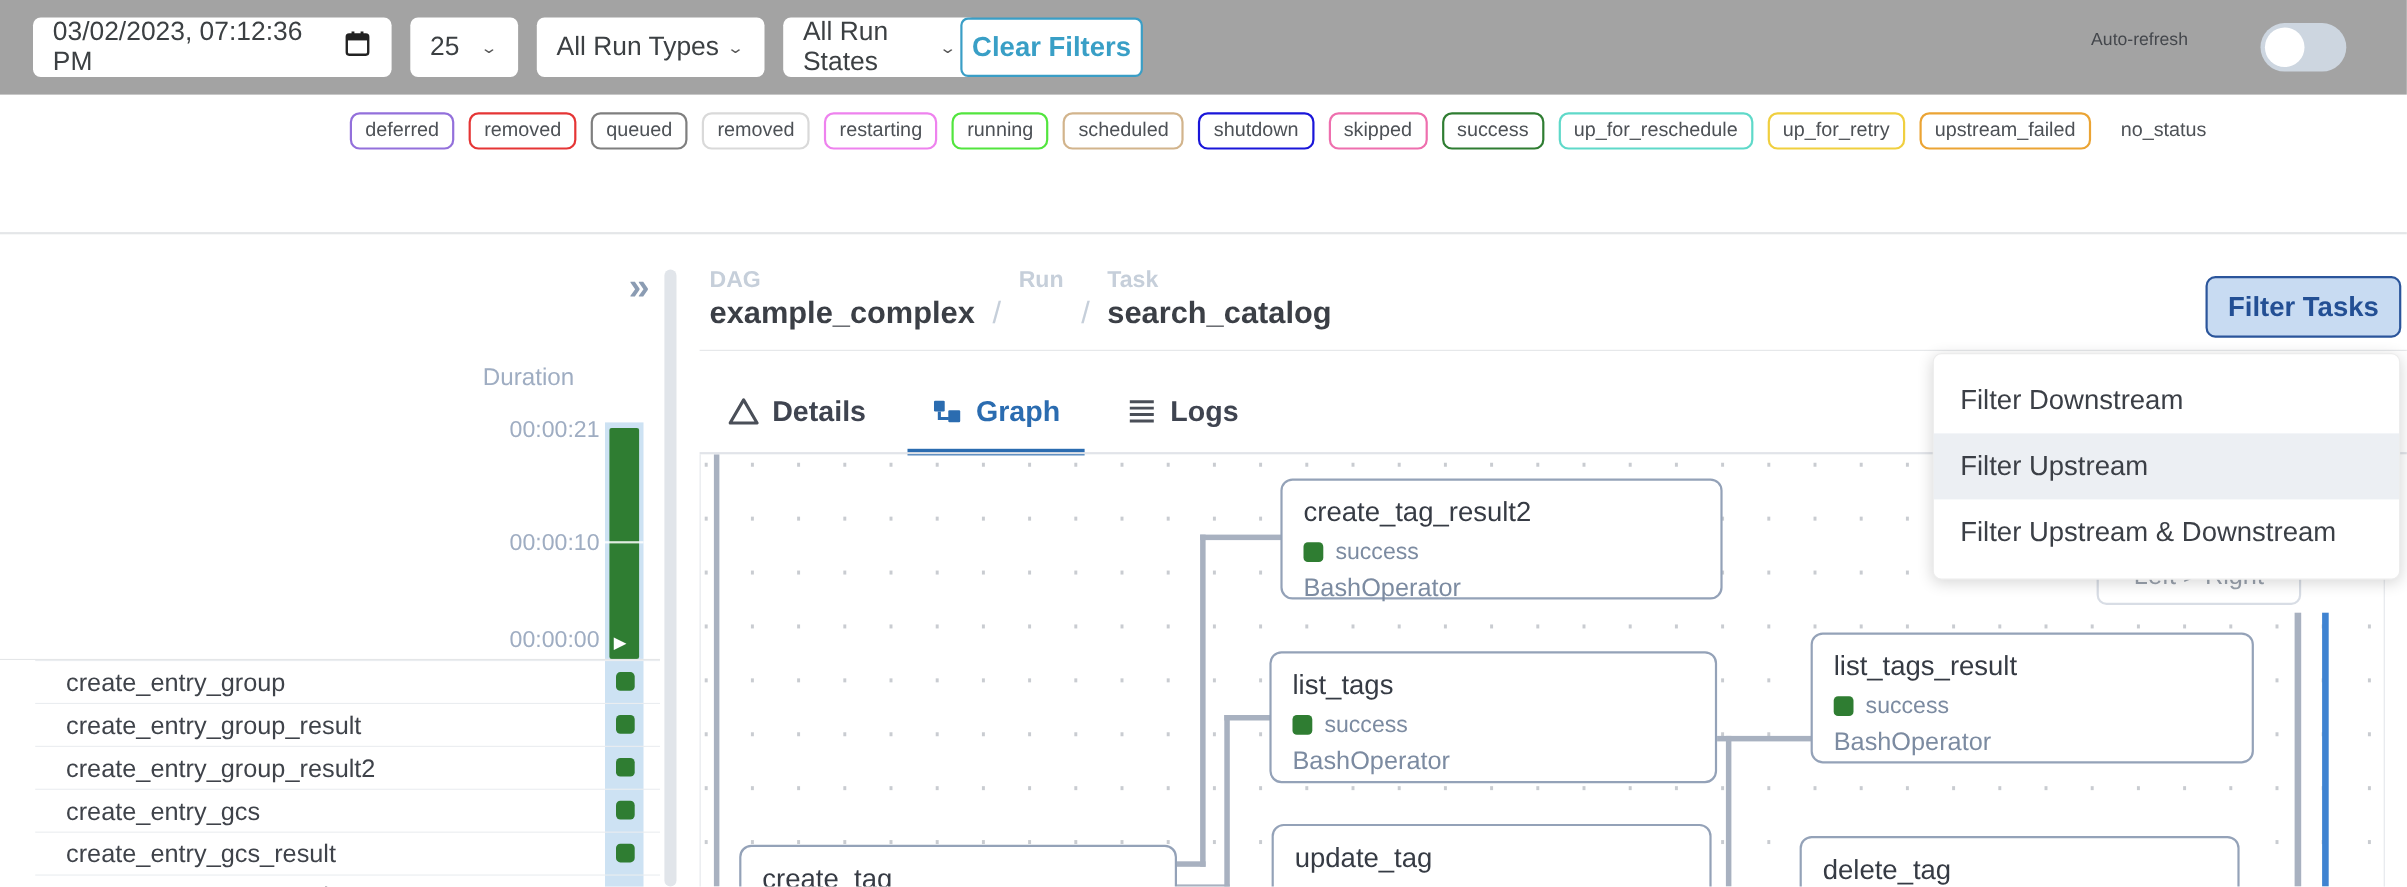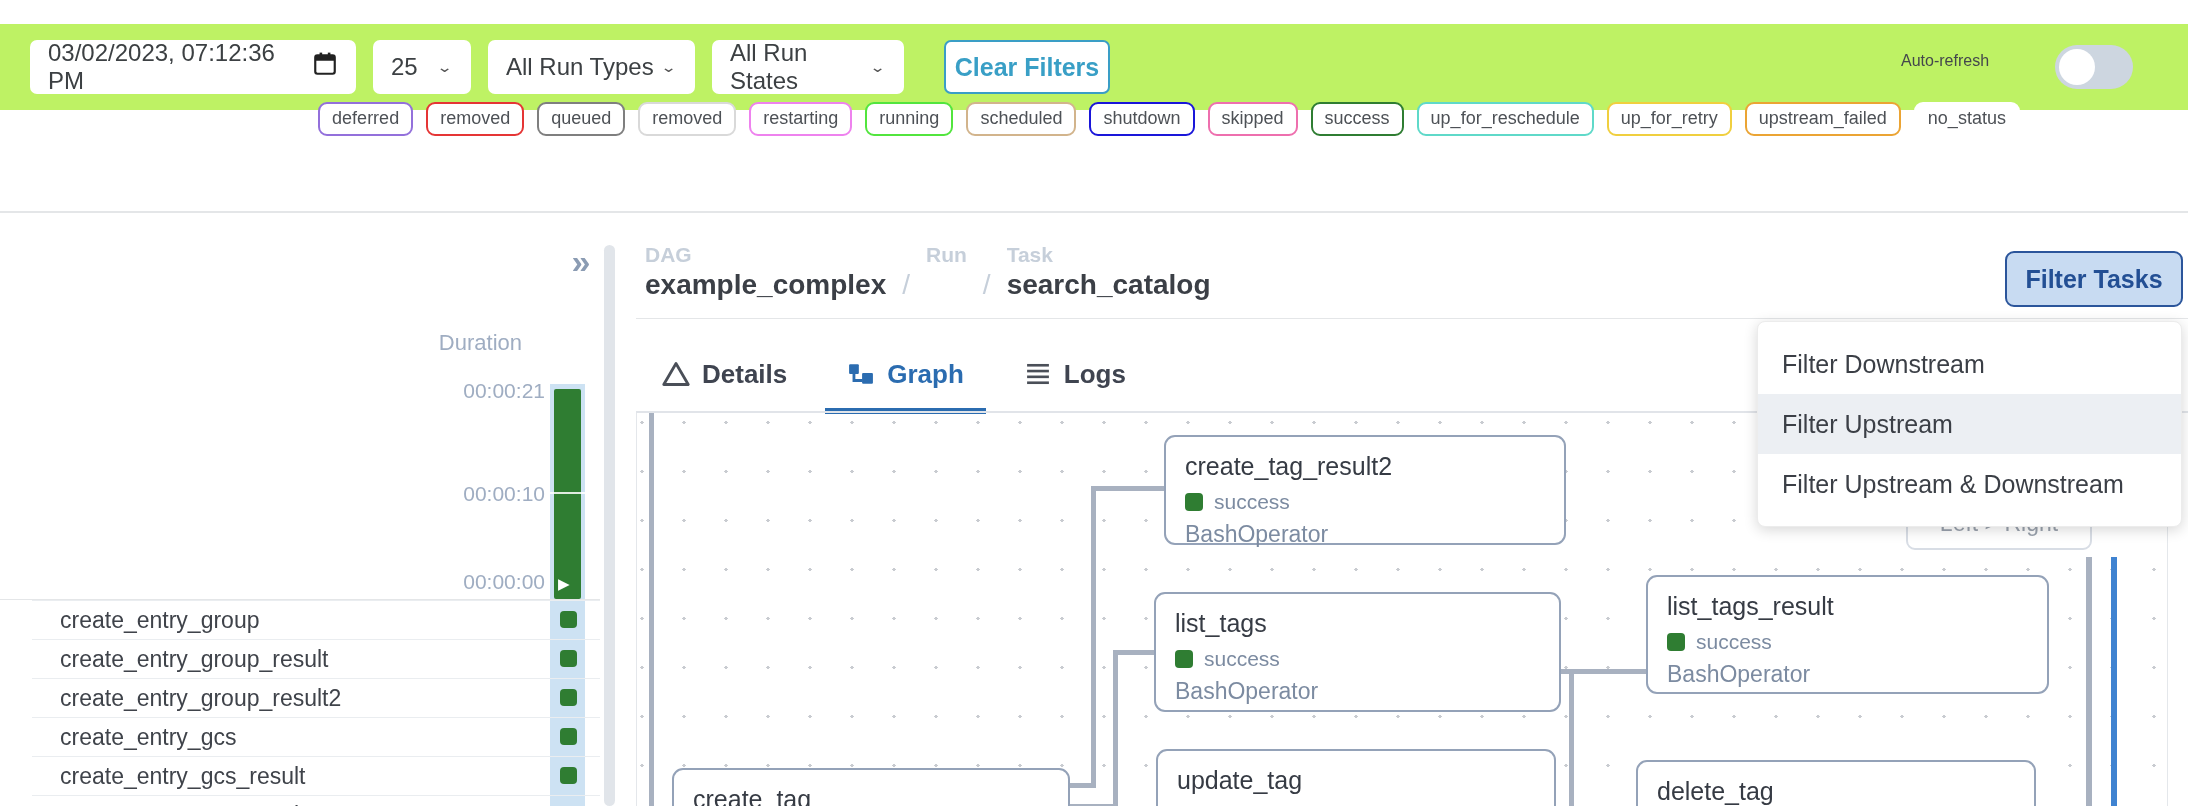--- a/index.html
+++ b/index.html
@@ -1,28 +1,28 @@
 <!DOCTYPE html>
 <html><head>
 <meta charset="utf-8">
 <style>
   * { margin:0; padding:0; box-sizing:border-box; }
   html,body { width:2188px; height:806px; overflow:hidden; background:#fff;
     font-family:"Liberation Sans", sans-serif; color:#3c4043; }
 
   
-  .topbar { position:absolute; left:0; top:0; width:2188px; height:86px; background:#bef264;margin-top:24px; }
+  .topbar { position:absolute; left:0; top:0; width:2188px; height:86px; background:#a3a3a3; }
   .ctl { position:absolute; top:16px; height:54px; background:#fff; border-radius:7px;
     display:flex; align-items:center; font-size:24px; color:#3c4043; }
   .datetime { left:30px; width:326px; padding:0 18px; justify-content:space-between; }
   .sel { padding:0 18px; justify-content:space-between; cursor:pointer; }
   .sel-25 { left:373px; width:98px; }
   .sel-types { left:488px; width:207px; }
-  .sel-states { left:712px; width:192px;gap:16px; }
-  .clear-btn { position:absolute; left:944px; top:16px; width:166px; height:54px; background:#fff;
+  .sel-states { left:712px; width:176px;gap:16px; }
+  .clear-btn { position:absolute; left:873px; top:16px; width:166px; height:54px; background:#fff;
     border:2px solid #3a9ec6; border-radius:7px; color:#399fc6; font-weight:bold; font-size:25px;
     display:flex; align-items:center; justify-content:center; cursor:pointer; }
   .autorefresh-label { position:absolute; left:1901px; top:28px; font-size:16px; color:#44474c; }
   .toggle { position:absolute; left:2055px; top:21px; width:78px; height:44px; border-radius:22px;
     background:#cdd6e0; cursor:pointer; }
   .toggle .knob { position:absolute; left:4px; top:4px; width:36px; height:36px; border-radius:50%;
     background:#fff; }
   .chev { font-size:20px; color:#555; transform:scaleY(.7); }
 
   

